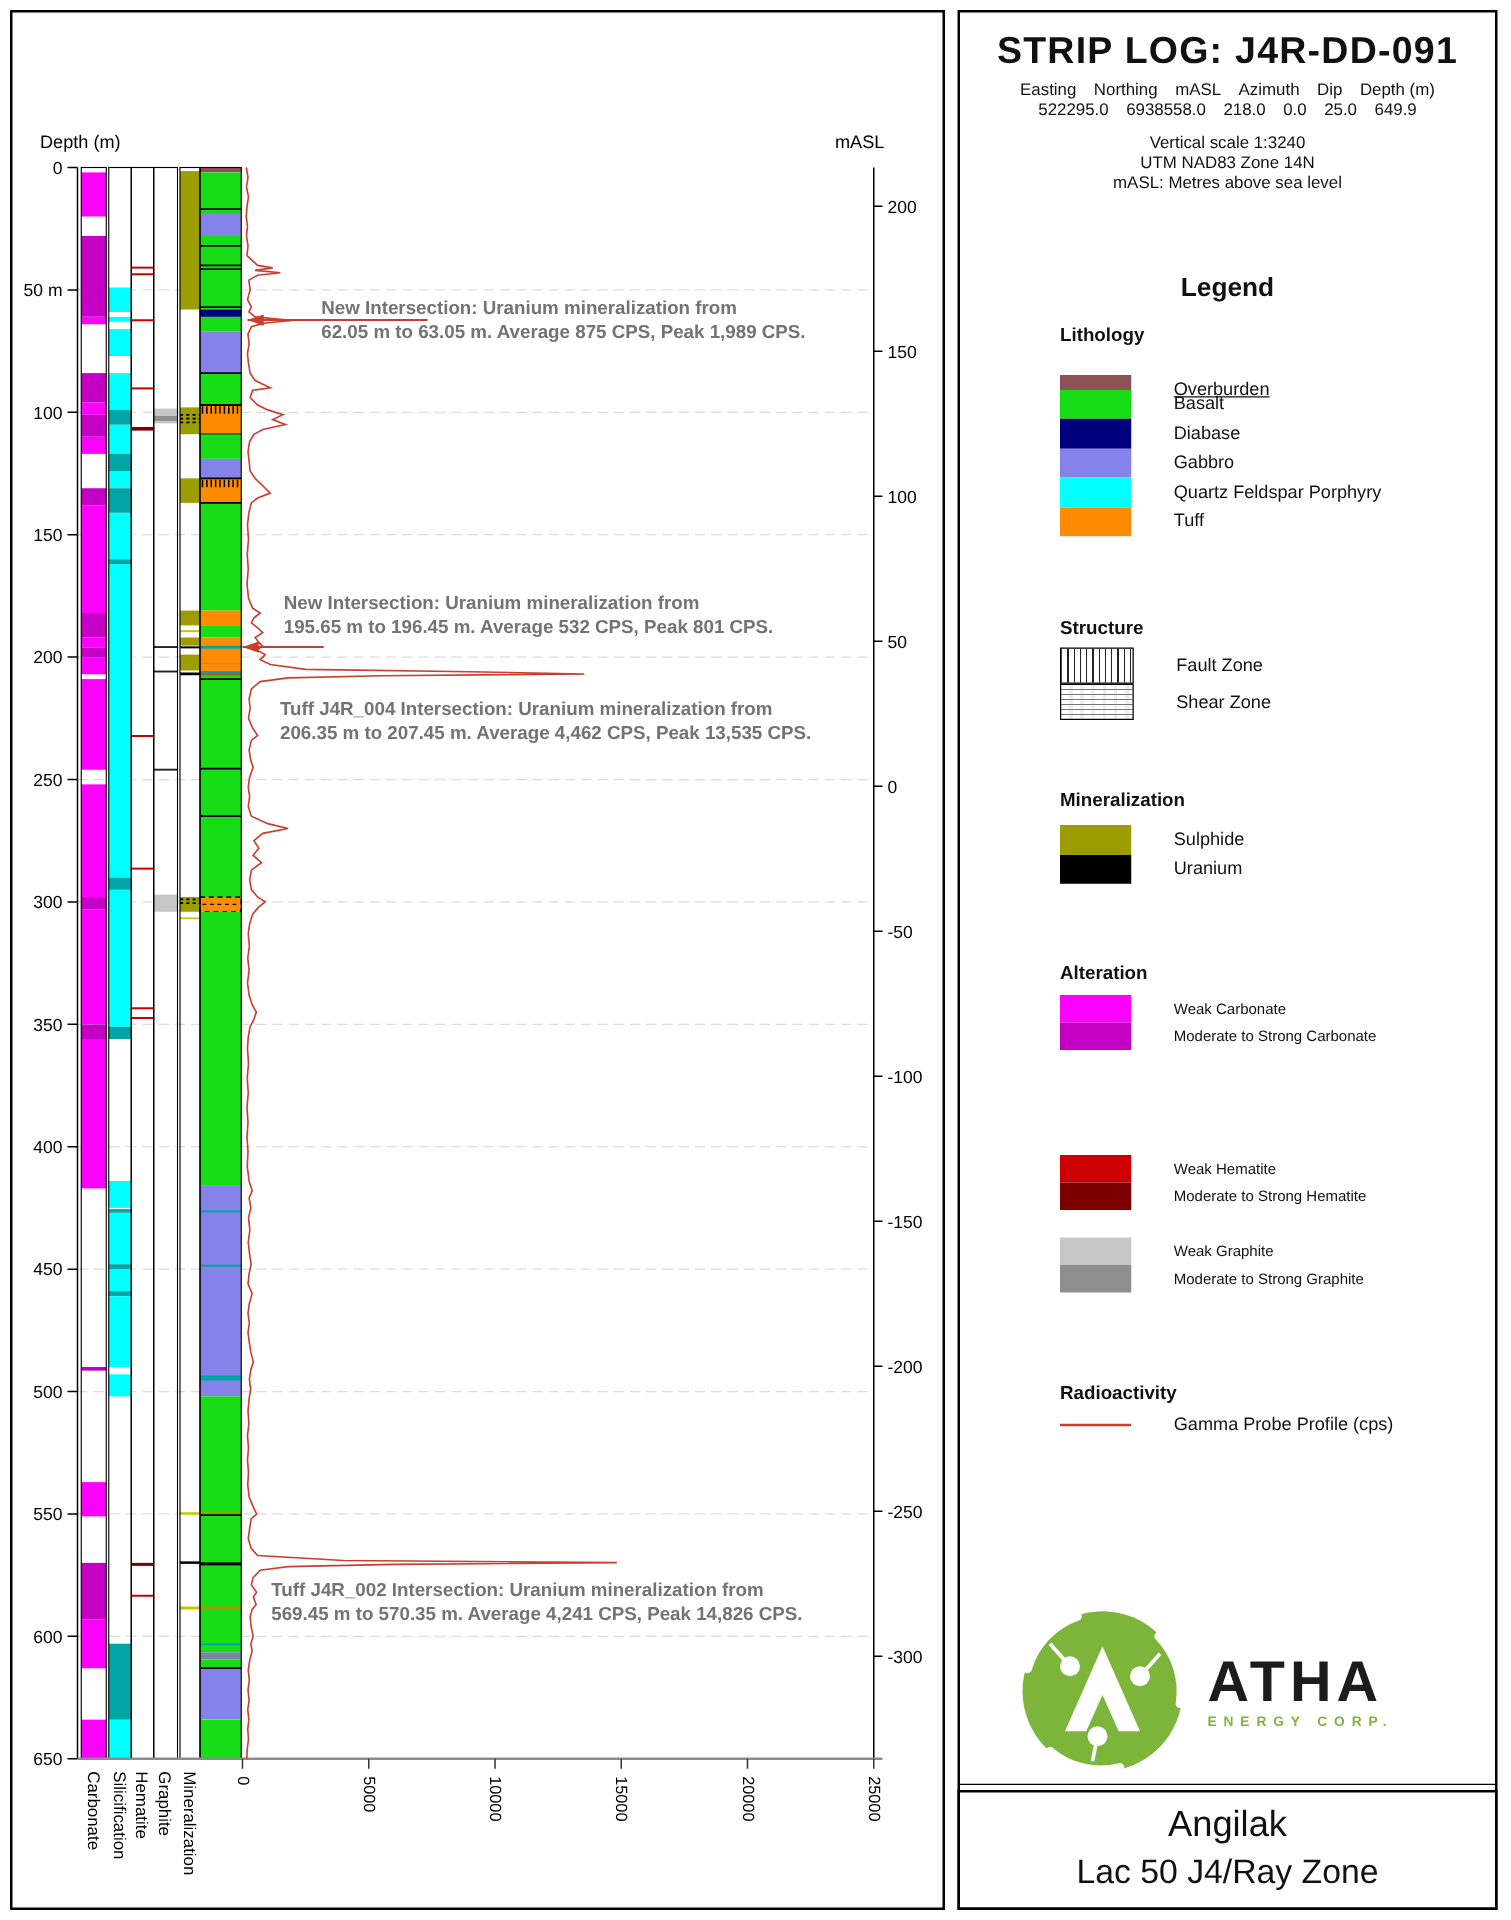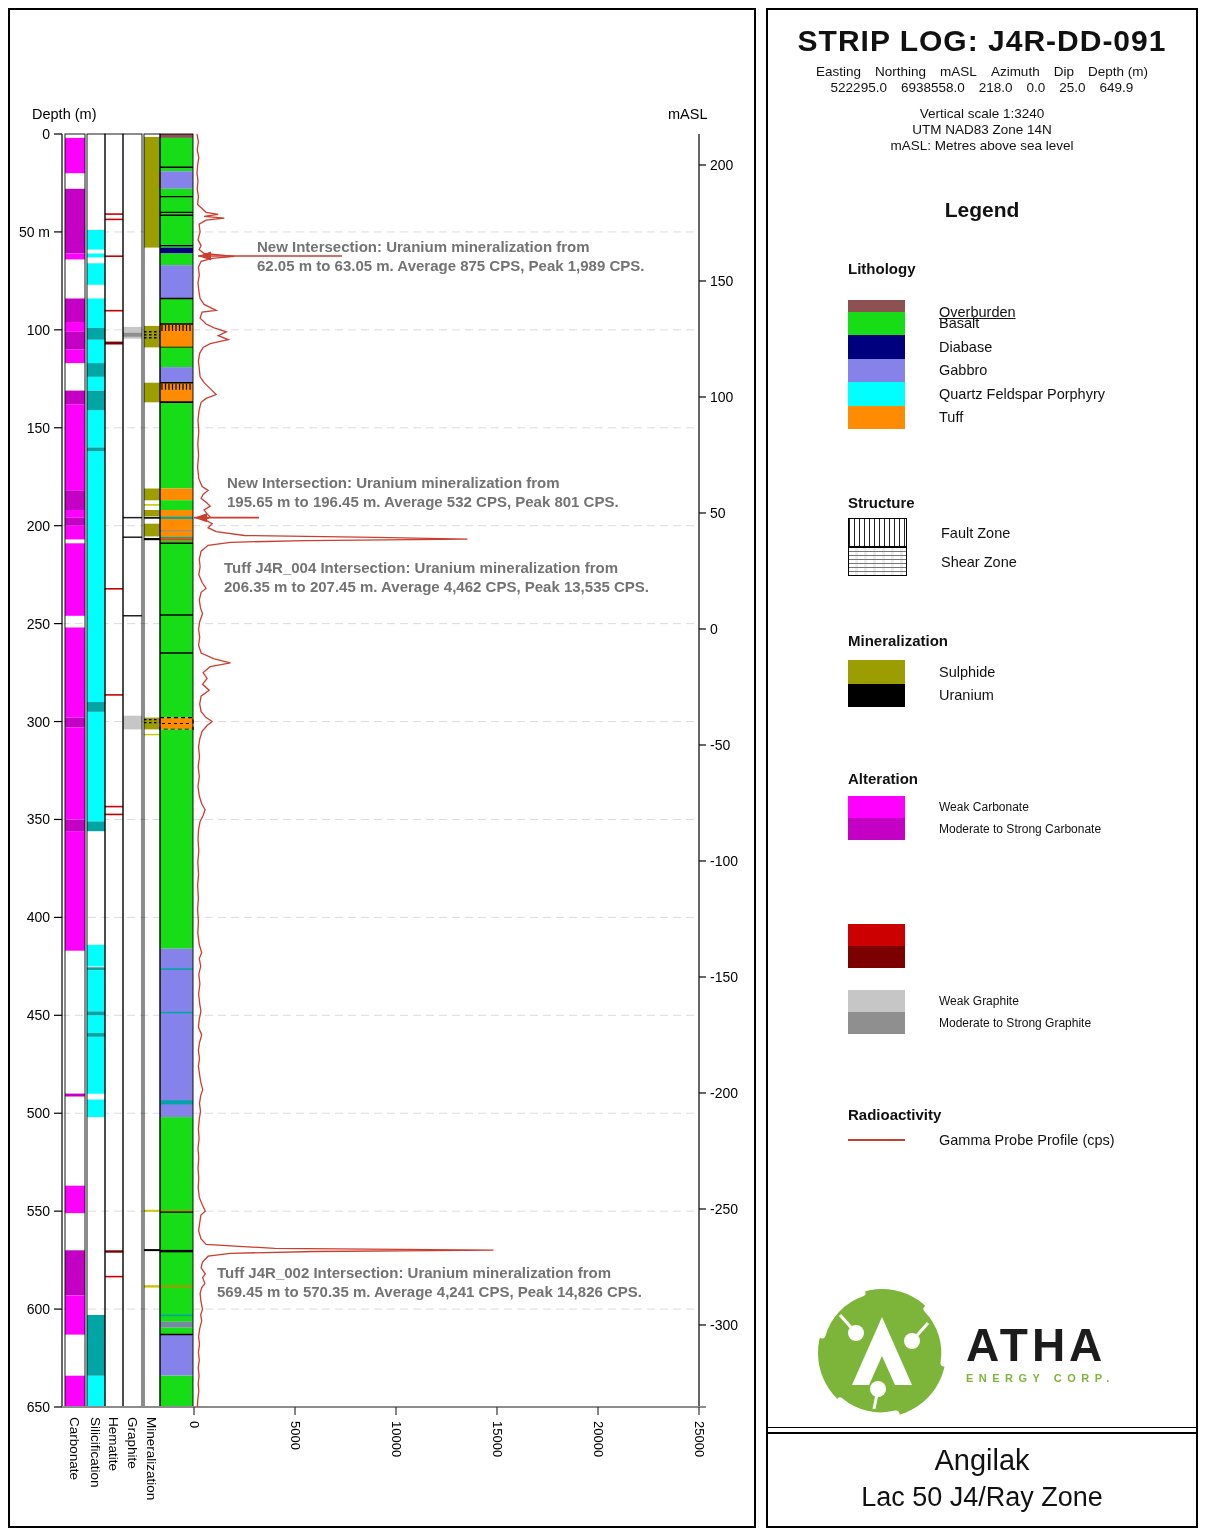--- a/index.html
+++ b/index.html
@@ -11,21 +11,21 @@
   .abs{position:absolute;}
   #strip-svg{position:absolute;left:0;top:0;}
   .axis-head{font-size:14.5px;color:#000;}
   .ann{position:absolute;font-weight:bold;font-size:15px;line-height:1.28;
        color:#737373;white-space:nowrap;}
   
   .rp-title{width:100%;text-align:center;font-size:30px;font-weight:bold;letter-spacing:1px;}
   .coord-row{display:flex;justify-content:center;text-align:center;font-size:13.5px;}
   .coord-row>div{padding:0 7px;}
   .note{width:100%;text-align:center;font-size:13.5px;}
-  .legend-title{width:100%;text-align:center;font-size:21px;font-weight:bold;}
+  .legend-title{width:100%;text-align:center;font-size:21px;font-weight:bold;margin-top:21px;}
   .sec-head{font-size:15px;font-weight:bold;}
   .leg-row{position:absolute;left:80px;display:flex;align-items:center;}
   .sw{width:57px;height:23.5px;flex:none;}
   .leg-label{margin-left:34px;font-size:14.5px;white-space:nowrap;}
   .sw-fault{width:57px;height:27px;border:1px solid #000;background:
      repeating-linear-gradient(90deg,#222 0,#222 1px,transparent 1px,transparent 5px);}
   .sw-shear{width:57px;height:27px;border:1px solid #000;background:
      repeating-linear-gradient(180deg,transparent 0,transparent 3px,#777 3px,#777 4px),
      repeating-linear-gradient(90deg,#fff 0,#fff 6px,#eee 6px,#eee 9px);}
   .alt-pair{position:absolute;left:80px;display:flex;}
@@ -392,20 +392,24 @@
       <div class="alt-labels">
         <div>Weak Carbonate</div>
         <div>Moderate to Strong Carbonate</div>
       </div>
     </div>
     <div class="alt-pair" style="top:914px;">
       <div class="alt-swatches">
         <div class="sw" style="background: rgb(204, 0, 0);"></div>
         <div class="sw" style="background: rgb(125, 0, 0);"></div>
       </div>
+      <div class="alt-labels">
+        <div>Weak Hematite</div>
+        <div>Moderate to Strong Hematite</div>
+      </div>
     </div>
     <div class="alt-pair" style="top:980px;">
       <div class="alt-swatches">
         <div class="sw" style="background: rgb(198, 198, 198);"></div>
         <div class="sw" style="background: rgb(143, 143, 143);"></div>
       </div>
       <div class="alt-labels">
         <div>Weak Graphite</div>
         <div>Moderate to Strong Graphite</div>
       </div>

